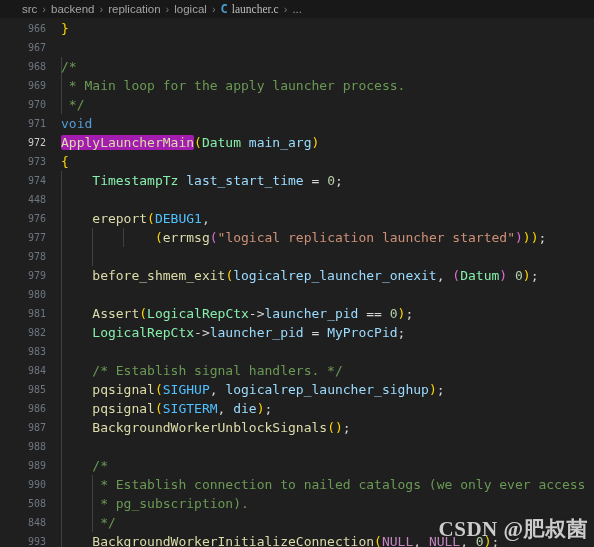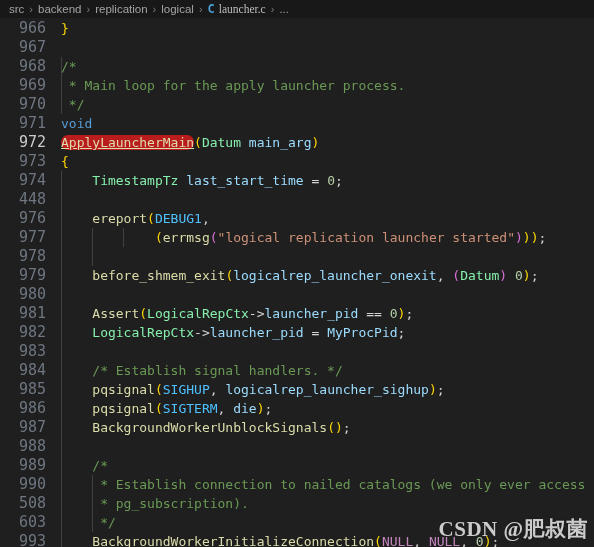--- a/index.html
+++ b/index.html
@@ -6,62 +6,62 @@
   body{
     width:594px;height:547px;overflow:hidden;
     font-family:"DejaVu Sans Mono","Liberation Mono",monospace;
     -webkit-font-smoothing:antialiased;
   }
   .app{position:relative;width:594px;height:547px;background:#1f1f1f;overflow:hidden;}
 
   
   .breadcrumb{
     height:18px;line-height:18px;background:#181818;
-    display:flex;align-items:center;padding-left:9px;
+    display:flex;align-items:center;padding-left:22px;
     font-family:"Liberation Sans",sans-serif;font-size:11.5px;
     color:#9d9d9d;white-space:nowrap;overflow:hidden;
     border-bottom:1px solid #1f1f1f;
   }
   .bc-seg{color:#a3a3a3;}
   .bc-sep{color:#7a7a7a;margin:0 5px;font-size:11px;}
   .bc-cicon{color:#4a9fd4;font-weight:bold;font-size:12px;margin-right:4px;
             font-family:"DejaVu Sans Mono",monospace;}
   .bc-file{color:#bdbdbd;font-family:Liberation Serif, serif;}
   .bc-ell{color:#9d9d9d;}
 
   
   .editor{position:absolute;top:19px;left:0;right:0;bottom:0;background:#1f1f1f;}
   .row{
     position:relative;height:19px;line-height:19px;font-size:13px;
     white-space:pre;
   }
   .ln{
     position:absolute;left:0;top:0;width:46px;text-align:right;
-    color:#6e7681;font-size:15px;letter-spacing:0px;
+    color:#6e7681;font-size:10px;letter-spacing:0px;
   }
   .row.active .ln{color:#cccccc;}
   .code{position:absolute;left:61px;top:0;white-space:pre;}
 
   
   .guide{position:absolute;top:0;width:1px;height:19px;background:#404040;}
 
   
   .t-kw{color:#569cd6;text-align:center;}          
   .t-type{color:#86efac;}        
   .t-fn{color:#dcdcaa;}          
   .t-var{color:#9cdcfe;}         
   .t-com{color:#6a9955;}         
   .t-str{color:#ce9178;}         
   .t-num{color:#b5cea8;}         
   .t-const{color:#4fc1ff;}       
   .t-macro{color:#c586c0;}
   .t-op{color:#d4d4d4;}
   .t-b1{color:#ffd700;}          
   .t-b2{color:#da70d6;}          
-  .sel{background:#b91c1c;border-radius:7px;text-decoration:underline;}
+  .sel{background:#a21caf;border-radius:2px;}
 
   
   .watermark{
     position:absolute;right:6px;bottom:4px;
     font-family:Liberation Serif, serif;
     font-size:21px;font-weight:bold;color:rgba(255,255,255,0.78);
     letter-spacing:0.5px;pointer-events:none;
     text-shadow:0 0 2px rgba(0,0,0,0.35);
   }
 </style>
@@ -105,18 +105,18 @@
       <div class="row"><div class="ln">982</div><div class="guide" style="left: 60.5px;"></div><div class="code"><span class="t-op"> </span><span class="t-op"> </span><span class="t-op"> </span><span class="t-op"> </span><span class="t-type">LogicalRepCtx</span><span class="t-op">-</span><span class="t-op">&gt;</span><span class="t-var">launcher_pid</span><span class="t-op"> </span><span class="t-op">=</span><span class="t-op"> </span><span class="t-var">MyProcPid</span><span class="t-op">;</span></div></div>
       <div class="row"><div class="ln">983</div><div class="guide" style="left: 60.5px;"></div><div class="code"></div></div>
       <div class="row"><div class="ln">984</div><div class="guide" style="left: 60.5px;"></div><div class="code"><span class="t-com">    /* Establish signal handlers. */</span></div></div>
       <div class="row"><div class="ln">985</div><div class="guide" style="left: 60.5px;"></div><div class="code"><span class="t-op"> </span><span class="t-op"> </span><span class="t-op"> </span><span class="t-op"> </span><span class="t-fn">pqsignal</span><span class="t-b1">(</span><span class="t-const">SIGHUP</span><span class="t-op">,</span><span class="t-op"> </span><span class="t-var">logicalrep_launcher_sighup</span><span class="t-b1">)</span><span class="t-op">;</span></div></div>
       <div class="row"><div class="ln">986</div><div class="guide" style="left: 60.5px;"></div><div class="code"><span class="t-op"> </span><span class="t-op"> </span><span class="t-op"> </span><span class="t-op"> </span><span class="t-fn">pqsignal</span><span class="t-b1">(</span><span class="t-const">SIGTERM</span><span class="t-op">,</span><span class="t-op"> </span><span class="t-var">die</span><span class="t-b1">)</span><span class="t-op">;</span></div></div>
       <div class="row"><div class="ln">987</div><div class="guide" style="left: 60.5px;"></div><div class="code"><span class="t-op"> </span><span class="t-op"> </span><span class="t-op"> </span><span class="t-op"> </span><span class="t-fn">BackgroundWorkerUnblockSignals</span><span class="t-b1">(</span><span class="t-b1">)</span><span class="t-op">;</span></div></div>
       <div class="row"><div class="ln">988</div><div class="guide" style="left: 60.5px;"></div><div class="code"></div></div>
       <div class="row"><div class="ln">989</div><div class="guide" style="left: 60.5px;"></div><div class="code"><span class="t-com">    /*</span></div></div>
       <div class="row"><div class="ln">990</div><div class="guide" style="left: 60.5px;"></div><div class="guide" style="left: 91.78px;"></div><div class="code"><span class="t-com">     * Establish connection to nailed catalogs (we only ever access</span></div></div>
       <div class="row"><div class="ln">508</div><div class="guide" style="left: 60.5px;"></div><div class="guide" style="left: 91.78px;"></div><div class="code"><span class="t-com">     * pg_subscription).</span></div></div>
-      <div class="row"><div class="ln">603</div><div class="guide" style="left: 60.5px;"></div><div class="guide" style="left: 91.78px;"></div><div class="code"><span class="t-com">     */</span></div></div>
+      <div class="row"><div class="ln">848</div><div class="guide" style="left: 60.5px;"></div><div class="guide" style="left: 91.78px;"></div><div class="code"><span class="t-com">     */</span></div></div>
       <div class="row"><div class="ln">993</div><div class="guide" style="left: 60.5px;"></div><div class="code"><span class="t-op"> </span><span class="t-op"> </span><span class="t-op"> </span><span class="t-op"> </span><span class="t-fn">BackgroundWorkerInitializeConnection</span><span class="t-b1">(</span><span class="t-macro">NULL</span><span class="t-op">,</span><span class="t-op"> </span><span class="t-macro">NULL</span><span class="t-op">,</span><span class="t-op"> </span><span class="t-num">0</span><span class="t-b1">)</span><span class="t-op">;</span></div></div>
     </div>
 
   <div class="watermark">CSDN @肥叔菌</div>
 </div>
 
 </body></html>

